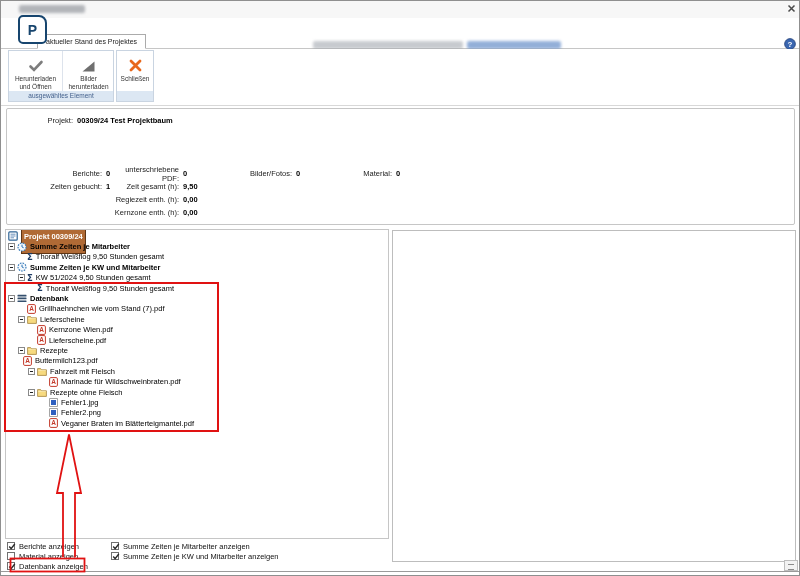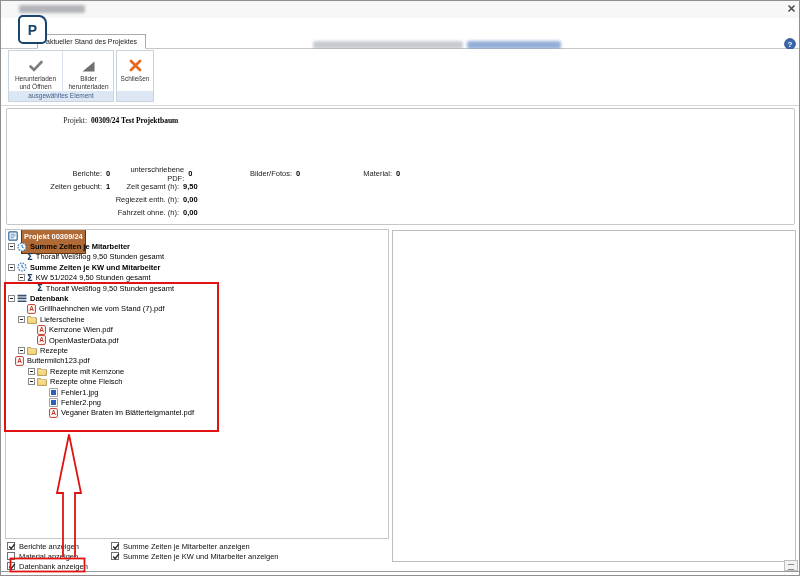--- a/index.html
+++ b/index.html
@@ -30,25 +30,25 @@
        font-size:6.5px;color:#44618c;text-align:center;line-height:10px;white-space:nowrap;overflow:hidden;}
   .rbtn{position:absolute;top:0;bottom:10px;display:flex;flex-direction:column;align-items:center;cursor:default;box-sizing:border-box;}
   .rbtn .ricon{height:19px;display:flex;align-items:flex-end;justify-content:center;margin-top:3px;}
   .rbtn .rlbl{font-size:6.5px;line-height:7.5px;color:#333;text-align:center;margin-top:2px;white-space:nowrap;}
   .b1{left:0;width:53px;}
   .b2{left:53px;width:52px;border-left:1px solid #dde3ec;}
   .b3{left:0;width:36px;}
   
   .infopanel{position:absolute;left:5px;top:107px;width:789px;height:117px;border:1px solid #c6c6c6;border-radius:2px;
        background:#fff;box-sizing:border-box;}
-  .projrow{position:absolute;left:14px;top:7px;display:flex;font-size:7.5px;font-family:Liberation Serif, serif;}
+  .projrow{position:absolute;left:0;top:7px;display:flex;font-size:7.5px;}
   .projrow .plabel{width:66px;text-align:right;color:#222;}
   .projrow .pvalue{font-weight:bold;margin-left:4px;color:#000;}
   .statcol{position:absolute;top:58px;font-size:7.5px;}
-  .statrow{display:flex;height:13px;align-items:center;justify-content:center;}
+  .statrow{display:flex;height:13px;align-items:center;}
   .slabel{text-align:right;color:#222;flex:none;}
   .svalue{font-weight:bold;margin-left:4px;color:#000;}
   .c0{left:10px;} .c0 .slabel{width:85px;}
   .c1{left:100px;} .c1 .slabel{width:72px;}
   .c2{left:185px;} .c2 .slabel{width:100px;}
   .c3{left:290px;} .c3 .slabel{width:95px;}
   
   .treepanel{position:absolute;left:4px;top:228px;width:384px;height:310px;border:1px solid #c6c6c6;background:#fff;
        box-sizing:border-box;overflow:hidden;padding-top:1px;}
   .trow{display:flex;align-items:center;height:10.4px;font-size:7.5px;white-space:nowrap;cursor:default;}
@@ -169,21 +169,21 @@
           </div>
           <div class="statrow">
             <span class="slabel">Zeit gesamt (h):</span>
             <span class="svalue">9,50</span>
           </div>
           <div class="statrow">
             <span class="slabel">Regiezeit enth. (h):</span>
             <span class="svalue">0,00</span>
           </div>
           <div class="statrow">
-            <span class="slabel">Fahrzeit ohne. (h):</span>
+            <span class="slabel">Kernzone enth. (h):</span>
             <span class="svalue">0,00</span>
           </div>
         </div>
         <div class="statcol c2">
           <div class="statrow">
             <span class="slabel">Bilder/Fotos:</span>
             <span class="svalue">0</span>
           </div>
         </div>
         <div class="statcol c3">
@@ -288,51 +288,61 @@
         <span class="tlabel">Kernzone Wien.pdf</span>
       </div>
       <div class="trow" style="padding-left: 22px;">
         <span class="expsp"></span>
         <span class="ticon">
           <svg width="9" height="10" viewBox="0 0 9 10">
             <rect x="0.6" y="0.6" width="7.8" height="8.8" rx="1.2" fill="#fff" stroke="#c33a2a" stroke-width="1"></rect>
             <text x="4.5" y="7.4" font-size="6.5" font-weight="bold" fill="#c33a2a" text-anchor="middle" font-family="Liberation Sans,sans-serif">A</text>
           </svg>
         </span>
-        <span class="tlabel">OpenMasterData.pdf</span>
+        <span class="tlabel">Lieferscheine.pdf</span>
       </div>
       <div class="trow" style="padding-left: 12px;">
         <span class="exp"></span>
         <span class="ticon">
           <svg width="10" height="9" viewBox="0 0 10 9">
             <path d="M0.6,8.4 V1.6 h3 l0.9,1.2 h4.9 v5.6 z" fill="#f7da7f" stroke="#a3823d" stroke-width="0.8"></path>
             <path d="M1.2,3.4 h7.6" stroke="#fdf0c0" stroke-width="0.7"></path>
           </svg>
         </span>
         <span class="tlabel">Rezepte</span>
       </div>
-      <div class="trow" style="">
+      <div class="trow" style=" margin-left: 8px;">
         <span class="expsp"></span>
         <span class="ticon">
           <svg width="9" height="10" viewBox="0 0 9 10">
             <rect x="0.6" y="0.6" width="7.8" height="8.8" rx="1.2" fill="#fff" stroke="#c33a2a" stroke-width="1"></rect>
             <text x="4.5" y="7.4" font-size="6.5" font-weight="bold" fill="#c33a2a" text-anchor="middle" font-family="Liberation Sans,sans-serif">A</text>
           </svg>
         </span>
         <span class="tlabel">Buttermilch123.pdf</span>
       </div>
       <div class="trow" style="padding-left: 22px;">
         <span class="exp"></span>
         <span class="ticon">
           <svg width="10" height="9" viewBox="0 0 10 9">
             <path d="M0.6,8.4 V1.6 h3 l0.9,1.2 h4.9 v5.6 z" fill="#f7da7f" stroke="#a3823d" stroke-width="0.8"></path>
             <path d="M1.2,3.4 h7.6" stroke="#fdf0c0" stroke-width="0.7"></path>
           </svg>
         </span>
-        <span class="tlabel">Rezepte mit Kernzone</span>
+        <span class="tlabel">Fahrzeit mit Fleisch</span>
+      </div>
+      <div class="trow" style="padding-left: 34px;">
+        <span class="expsp"></span>
+        <span class="ticon">
+          <svg width="9" height="10" viewBox="0 0 9 10">
+            <rect x="0.6" y="0.6" width="7.8" height="8.8" rx="1.2" fill="#fff" stroke="#c33a2a" stroke-width="1"></rect>
+            <text x="4.5" y="7.4" font-size="6.5" font-weight="bold" fill="#c33a2a" text-anchor="middle" font-family="Liberation Sans,sans-serif">A</text>
+          </svg>
+        </span>
+        <span class="tlabel">Marinade für Wildschweinbraten.pdf</span>
       </div>
       <div class="trow" style="padding-left: 22px;">
         <span class="exp"></span>
         <span class="ticon">
           <svg width="10" height="9" viewBox="0 0 10 9">
             <path d="M0.6,8.4 V1.6 h3 l0.9,1.2 h4.9 v5.6 z" fill="#f7da7f" stroke="#a3823d" stroke-width="0.8"></path>
             <path d="M1.2,3.4 h7.6" stroke="#fdf0c0" stroke-width="0.7"></path>
           </svg>
         </span>
         <span class="tlabel">Rezepte ohne Fleisch</span>

